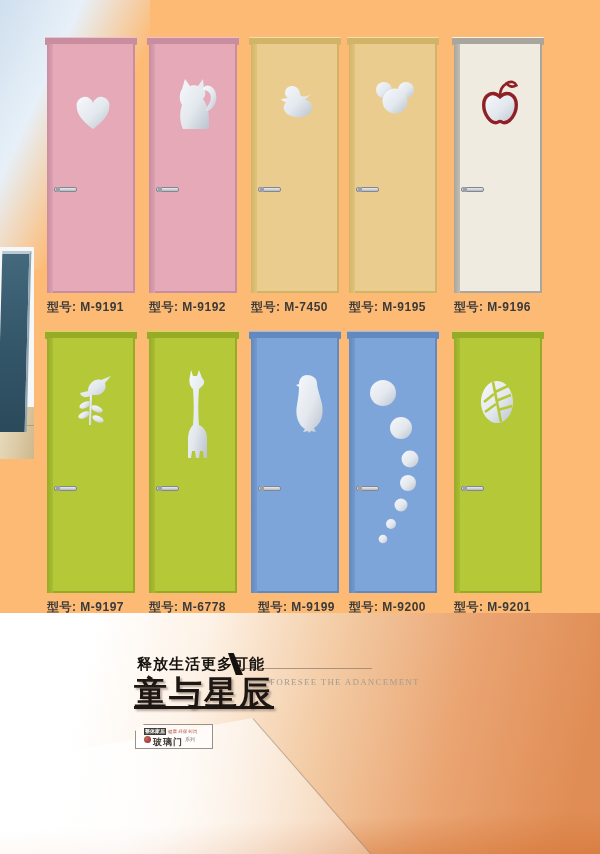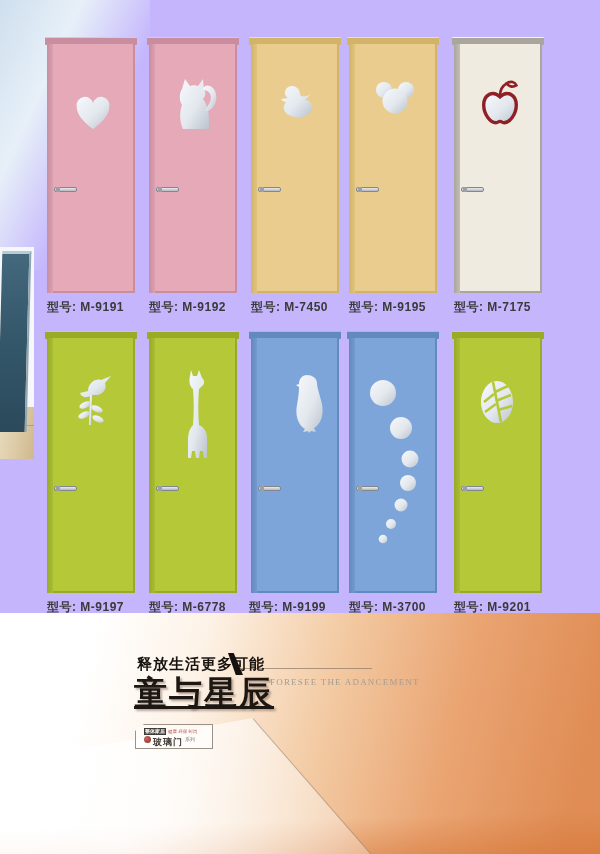--- a/index.html
+++ b/index.html
@@ -1,16 +1,16 @@
 <!DOCTYPE html>
 <html><head>
 <meta charset="utf-8">
 <style>
   html,body{margin:0;padding:0;background:#888;}
-  .page{position:relative;width:600px;height:854px;background:#c4b5fd;overflow:hidden;
+  .page{position:relative;width:600px;height:854px;background:#fdba74;overflow:hidden;
         font-family:"Liberation Sans",sans-serif;}
   
   .corner-tint{position:absolute;left:0;top:0;width:150px;height:270px;
     background:linear-gradient(115deg,#cfdfee 0%,#e7f0f8 30%,rgba(255,255,255,0) 62%);}
   .photo-frag{position:absolute;left:0;top:247px;width:34px;height:212px;overflow:hidden;background:#f6f7f8;}
   .photo-floor{position:absolute;left:0;bottom:0;width:100%;height:52px;
     background:linear-gradient(100deg,#e9dcc0 0%,#dccaa4 55%,#cdb78e 100%);}
   .photo-floor:before{content:"";position:absolute;left:0;top:18px;width:100%;height:1px;background:rgba(150,125,90,.5);}
   .photo-base{position:absolute;left:0;bottom:44px;width:22px;height:14px;background:#eef0ef;}
   .photo-slab{position:absolute;left:0;top:4px;width:27px;height:178px;
@@ -135,21 +135,21 @@
       <path fill="none" stroke="#8e2026" stroke-width="4" d="M28,24 C28,16 31,10 38,6"></path>
       <path fill="none" stroke="#8e2026" stroke-width="4" d="M38,6 C44,2 50,4 52,9 C47,12 40,11 38,6 Z"></path>
     </svg>
     <div class="handle" style="top:150px"></div>
   </div>
 
   <div class="model-label" style="left:47px;top:299px">型号: M-9191</div>
   <div class="model-label" style="left:149px;top:299px">型号: M-9192</div>
   <div class="model-label" style="left:251px;top:299px">型号: M-7450</div>
   <div class="model-label" style="left:349px;top:299px">型号: M-9195</div>
-  <div class="model-label" style="left:454px;top:299px">型号: M-7175</div>
+  <div class="model-label" style="left:454px;top:299px">型号: M-9196</div>
 
   <div class="door" style="left:47px;top:331px;height:262px">
     <div class="cap" style="background:#97ab26;border-top:1px solid #cbda60"></div>
     <div class="jamb" style="background:linear-gradient(to right,#97ab26,#a8bc35)"></div>
     <div class="leaf" style="background:#b5c938;border-right:2px solid #97ab26;border-bottom:2px solid #97ab26"></div>
     <svg class="motif" style="left:31px;top:42px" width="34" height="56" viewBox="0 0 34 56">
       <path fill="url(#silver)" d="M10,18 C10,10 18,5 23,7 L33,3 L27,10 C29,15 26,21 19,22 L14,22 C8,26 3,24 2,20 Z"></path>
       <path fill="url(#silver)" d="M14,22 L13,52 L11,52 L12,22 Z"></path>
       <ellipse fill="url(#silver)" cx="7" cy="32" rx="6" ry="3" transform="rotate(-25 7 32)"></ellipse>
       <ellipse fill="url(#silver)" cx="19" cy="36" rx="6" ry="3" transform="rotate(25 19 36)"></ellipse>
@@ -208,22 +208,22 @@
         <line x1="18" y1="30" x2="32" y2="26"></line>
         <line x1="14" y1="14" x2="4" y2="22"></line>
         <line x1="16" y1="24" x2="5" y2="32"></line>
       </g>
     </svg>
     <div class="handle" style="top:155px"></div>
   </div>
 
   <div class="model-label" style="left:47px;top:599px">型号: M-9197</div>
   <div class="model-label" style="left:149px;top:599px">型号: M-6778</div>
-  <div class="model-label" style="left:249px;top:599px">型号: M-9199</div>
-  <div class="model-label" style="left:349px;top:599px">型号: M-3700</div>
+  <div class="model-label" style="left:258px;top:599px">型号: M-9199</div>
+  <div class="model-label" style="left:349px;top:599px">型号: M-9200</div>
   <div class="model-label" style="left:454px;top:599px">型号: M-9201</div>
 
   <div class="banner">
     <div class="sweep-wedge"></div>
     <div class="crease-h"></div>
     <div class="crease-d"></div>
     <div class="ink-stroke"></div>
 
     <div class="tagline">释放生活更多可能</div>
     <div class="big-title">童与星辰</div>

